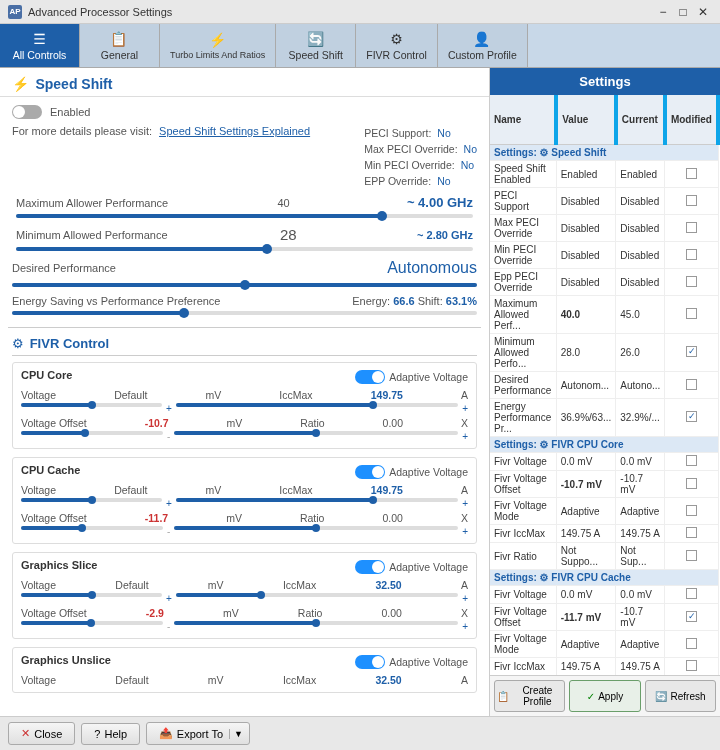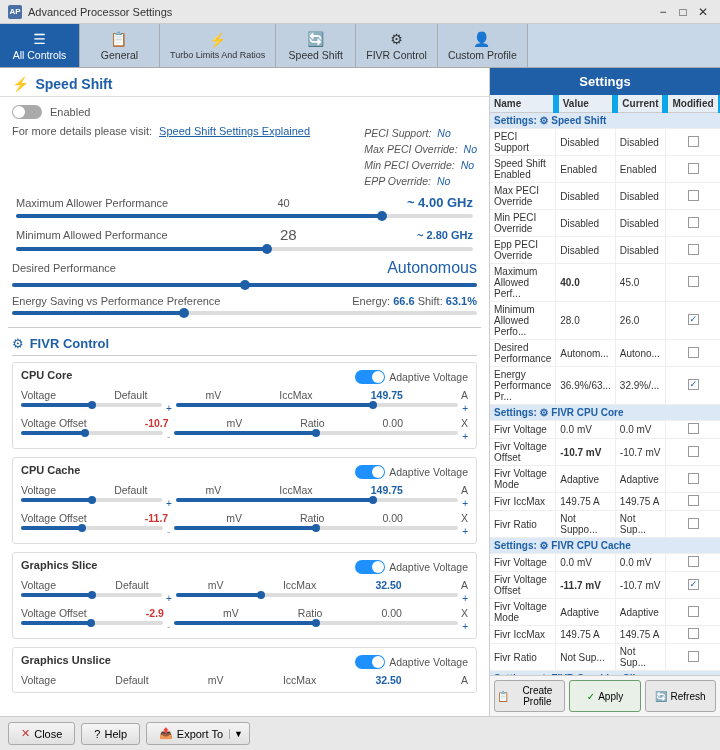--- a/index.html
+++ b/index.html
@@ -227,22 +227,22 @@
       overflow-y: auto;
       font-size: 10px;
     }
     .settings-table table {
       width: 100%;
       border-collapse: collapse;
     }
     .settings-table th {
       background: #e8eef5;
       border-bottom: 1px solid #ccc;
-      border-right: 6px solid #0ea5e9;
-      padding: 3px 4px;
+      border-right: 4px solid #0ea5e9;
+      padding: 19px 4px;
       text-align: left;
       font-weight: bold;
       font-size: 10px;
       color: #333;
       position: sticky;
       top: 0;
       z-index: 1;
     }
     .settings-table td {
       border-bottom: 1px solid #eee;
@@ -386,21 +386,21 @@
         <div class="toggle-row">
           <div class="toggle"></div>
           <span class="toggle-label">Enabled</span>
         </div>
 
         <div style="display:flex; justify-content:space-between; align-items:flex-start; margin-bottom:6px;">
           <div>
             <span style="color:#555;font-size:11px;">For more details please visit:</span>
             <span class="link-text" style="font-size:11px;margin-left:4px;">Speed Shift Settings Explained</span>
           </div>
-          <div style="text-align:center;font-style:italic;">
+          <div style="text-align:center;">
             <div class="peci-row">
               <span style="color:#555;">PECI Support:</span>
               <span class="peci-val" style="color:#1e5fa8;">No</span>
             </div>
             <div class="peci-row">
               <span style="color:#555;">Max PECI Override:</span>
               <span class="peci-val" style="color:#1e5fa8;">No</span>
             </div>
             <div class="peci-row">
               <span style="color:#555;">Min PECI Override:</span>
@@ -674,29 +674,29 @@
               <th>Value</th>
               <th>Current</th>
               <th>Modified</th>
             </tr>
           </thead>
           <tbody id="settings-tbody">
           <tr class="settings-group-row">
                 <td colspan="4">Settings: ⚙ Speed Shift</td>
               </tr>
               <tr>
+                <td>Speed Shift Enabled</td>
+                <td>Enabled</td>
+                <td>Enabled</td>
+                <td class="checkbox-cell"><span class="checkbox-display"></span></td>
+              </tr>
+              <tr>
                 <td>PECI Support</td>
                 <td>Disabled</td>
                 <td>Disabled</td>
-                <td class="checkbox-cell"><span class="checkbox-display"></span></td>
-              </tr>
-              <tr>
-                <td>Speed Shift Enabled</td>
-                <td>Enabled</td>
-                <td>Enabled</td>
                 <td class="checkbox-cell"><span class="checkbox-display"></span></td>
               </tr>
               <tr>
                 <td>Max PECI Override</td>
                 <td>Disabled</td>
                 <td>Disabled</td>
                 <td class="checkbox-cell"><span class="checkbox-display"></span></td>
               </tr>
               <tr>
                 <td>Min PECI Override</td>

